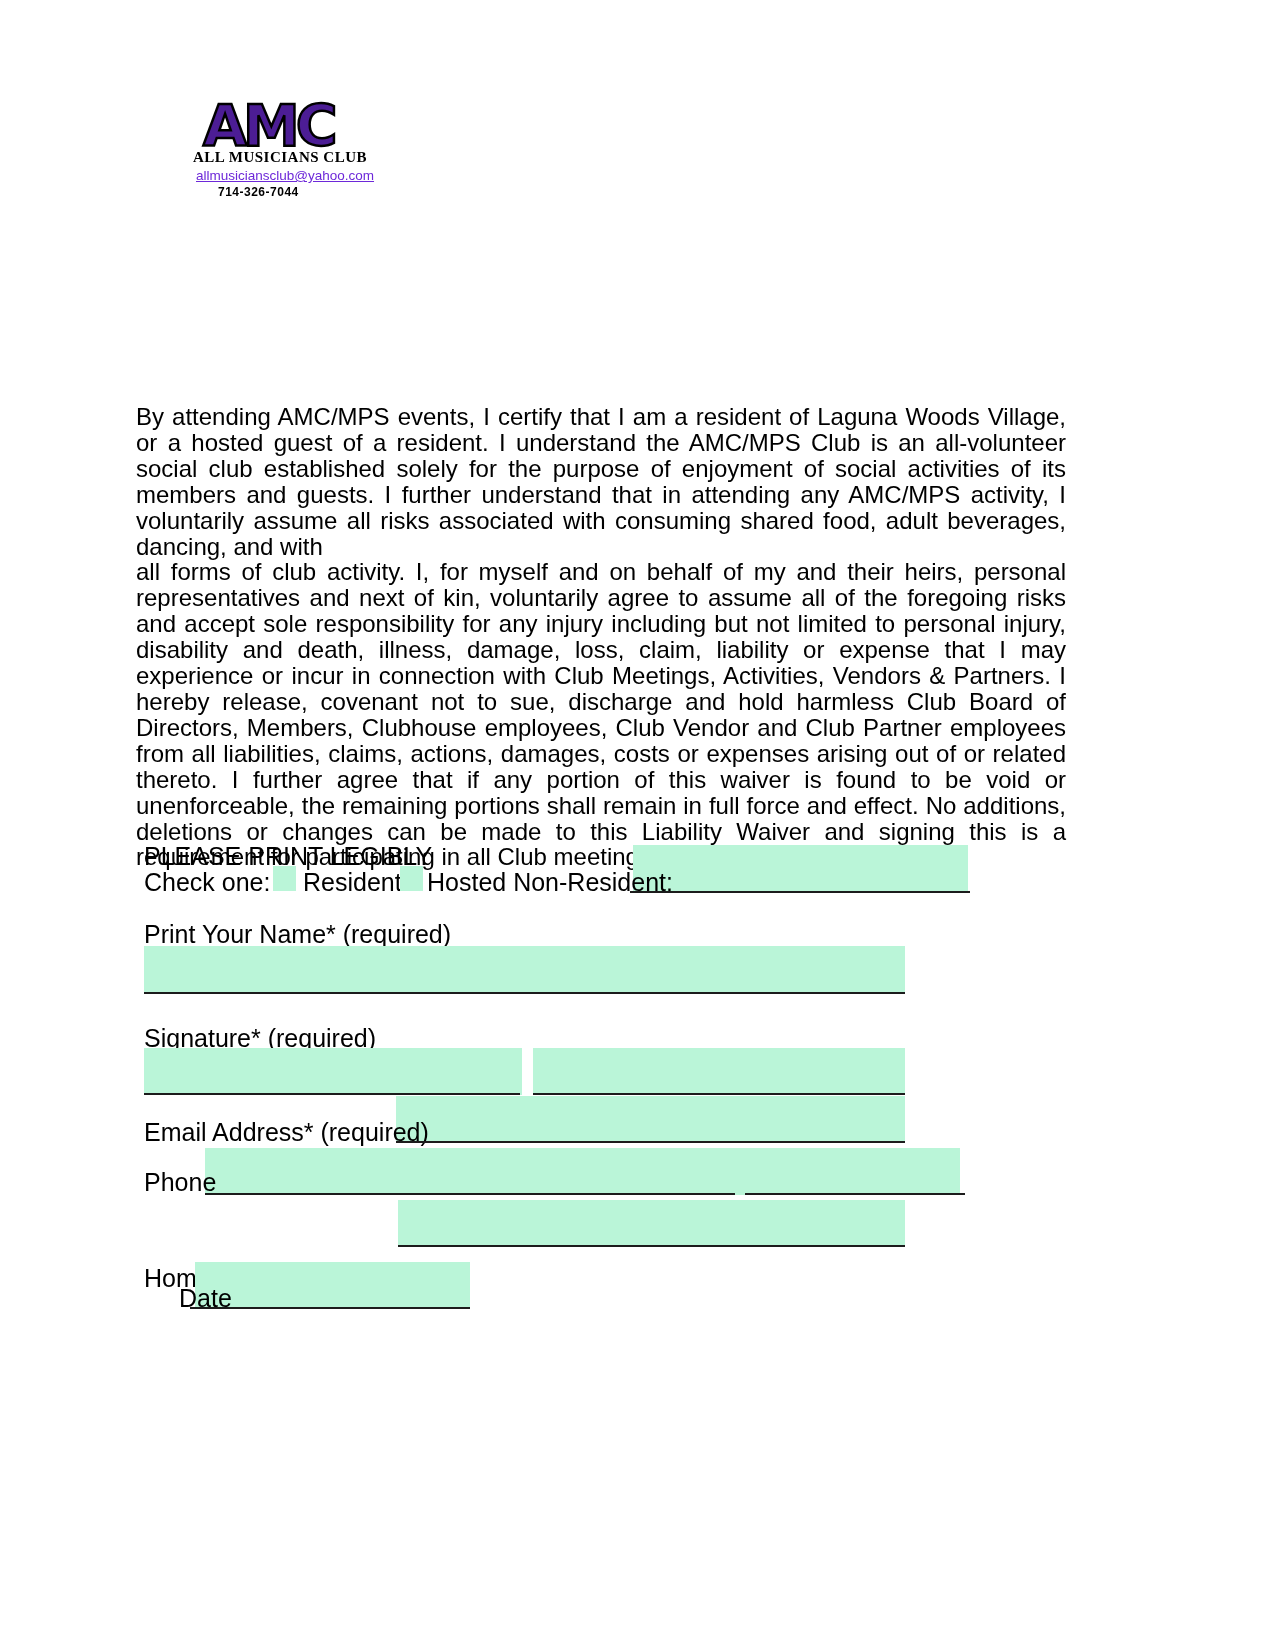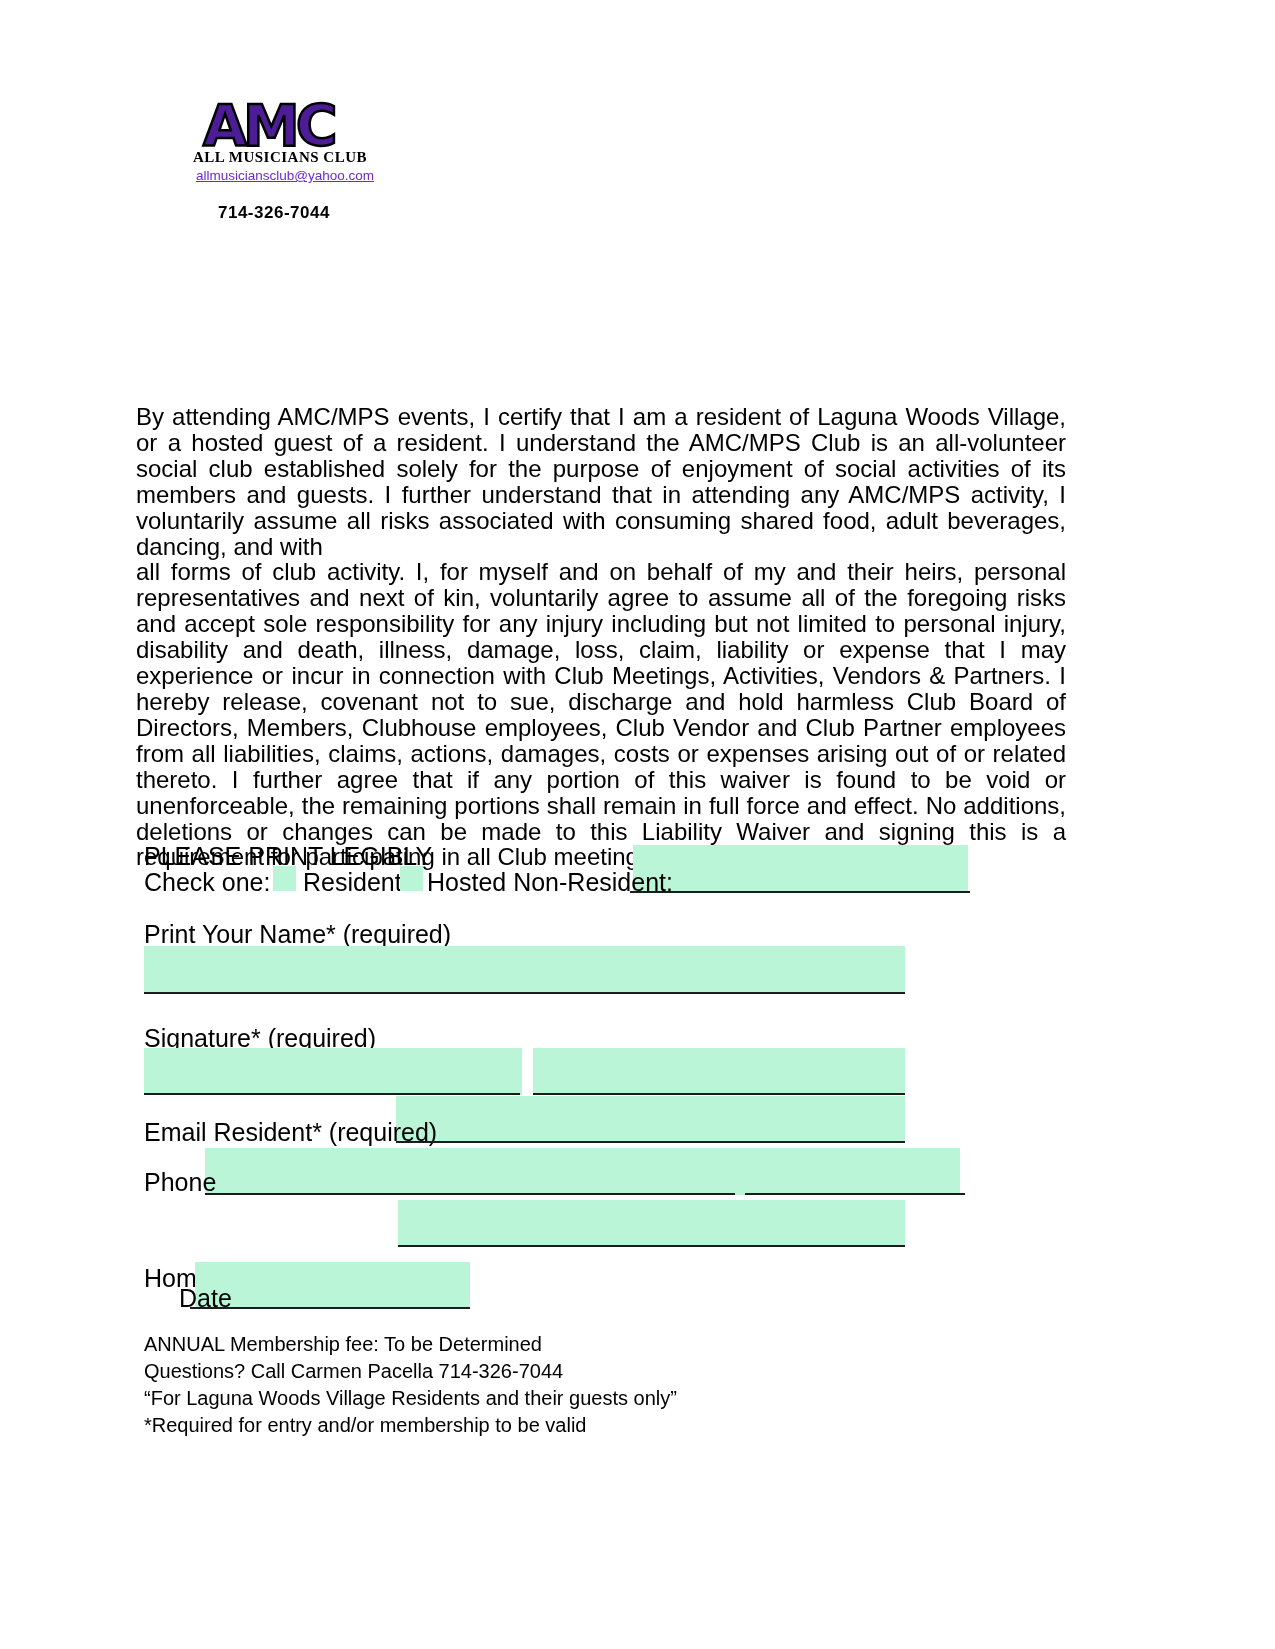--- a/index.html
+++ b/index.html
@@ -39,25 +39,24 @@
   }
   .logo-email {
     left: 196px; top: 168px;
     font-size: 13.5px;
     text-decoration: underline;
     color: #6d28d9;
     white-space: nowrap;
   }
   .logo-phone {
     left: 218px; top: 185px;
-    font-size: 17px;
+    font-size: 12px;
     font-weight: bold;
     letter-spacing: 0.5px;
     white-space: nowrap;
-    margin-top: 18px;
   }
 
   
   .title-block {
     left: 144px; top: 286px;
     width: 940px;
     font-size: 20px;
     line-height: 25.5px;
     white-space: pre-line;
   }
@@ -123,34 +122,30 @@
   <div class="abs hl" style="left:144px; top:946px; width:761px; height:48px;"></div>
   <div class="abs uline" style="left:144px; top:992px; width:761px;"></div>
 
   <div class="abs label" style="left:144px; top:1024px;">Signature* (required)</div>
   <div class="abs hl" style="left:144px; top:1048px; width:378px; height:47px;"></div>
   <div class="abs hl" style="left:533px; top:1048px; width:372px; height:47px;"></div>
   <div class="abs uline" style="left:144px; top:1093px; width:376px;"></div>
   <div class="abs uline" style="left:533px; top:1093px; width:372px;"></div>
 
   <div class="abs hl" style="left:396px; top:1096px; width:509px; height:47px;"></div>
-  <div class="abs label" style="left:144px; top:1118px;">Email Resident* (required)</div>
+  <div class="abs label" style="left:144px; top:1118px;">Email Address* (required)</div>
   <div class="abs uline" style="left:396px; top:1141px; width:509px;"></div>
 
   <div class="abs hl" style="left:205px; top:1148px; width:755px; height:47px;"></div>
   <div class="abs label" style="left:144px; top:1168px;">Phone</div>
   <div class="abs uline" style="left:205px; top:1193px; width:530px;"></div>
   <div class="abs uline" style="left:745px; top:1193px; width:220px;"></div>
 
   <div class="abs hl" style="left:398px; top:1200px; width:507px; height:47px;"></div>
   <div class="abs label" style="left:144px; top:1220px;margin-top:44px;">Home Address* (required)</div>
   <div class="abs uline" style="left:398px; top:1245px; width:507px;"></div>
 
   <div class="abs hl" style="left:195px; top:1262px; width:275px; height:47px;"></div>
   <div class="abs label" style="left:144px; top:1284px;margin-left:35px;">Date</div>
   <div class="abs uline" style="left:190px; top:1307px; width:280px;"></div>
 
-  <div class="abs footer-block">ANNUAL Membership fee: To be Determined
-Questions? Call Carmen Pacella 714-326-7044
-“For Laguna Woods Village Residents and their guests only”
-*Required for entry and/or membership to be valid</div>
 
 </div>
 
 </body></html>

